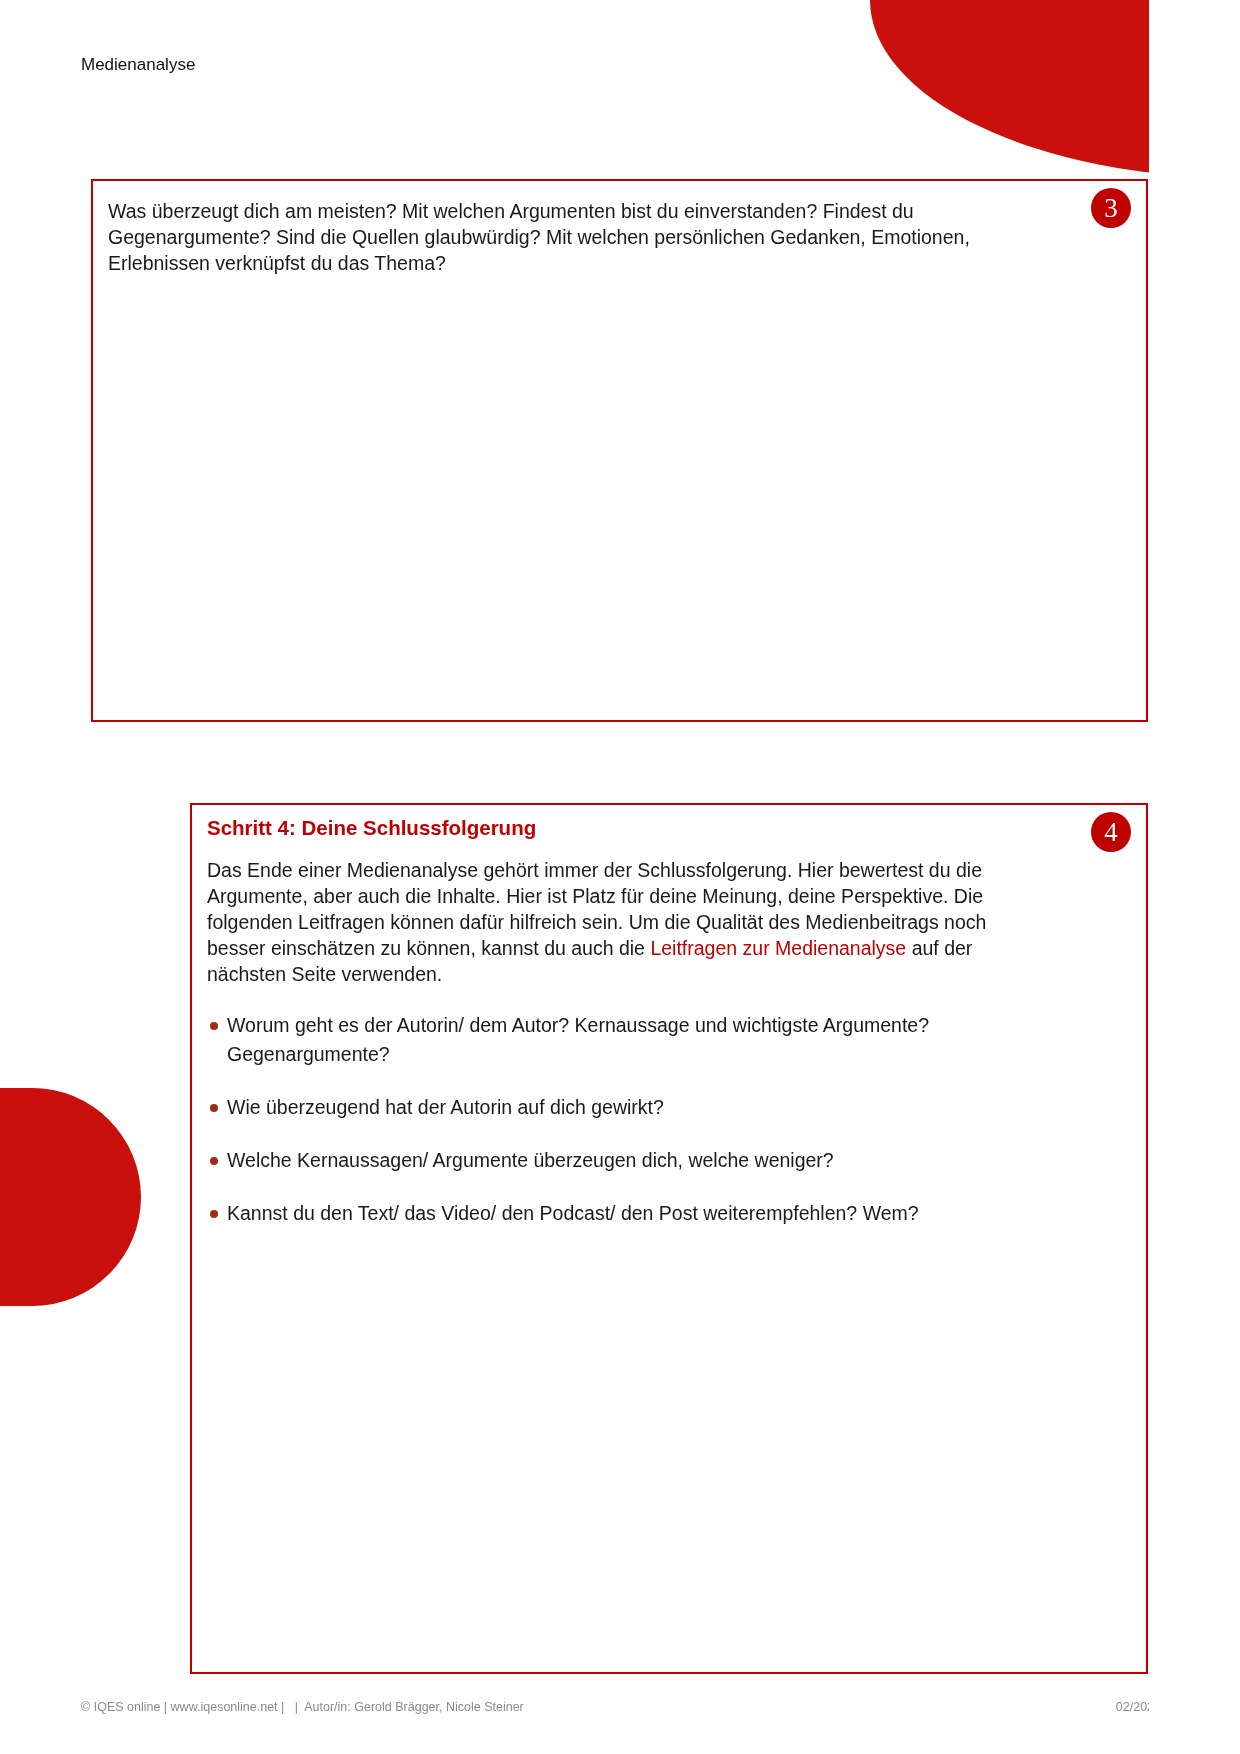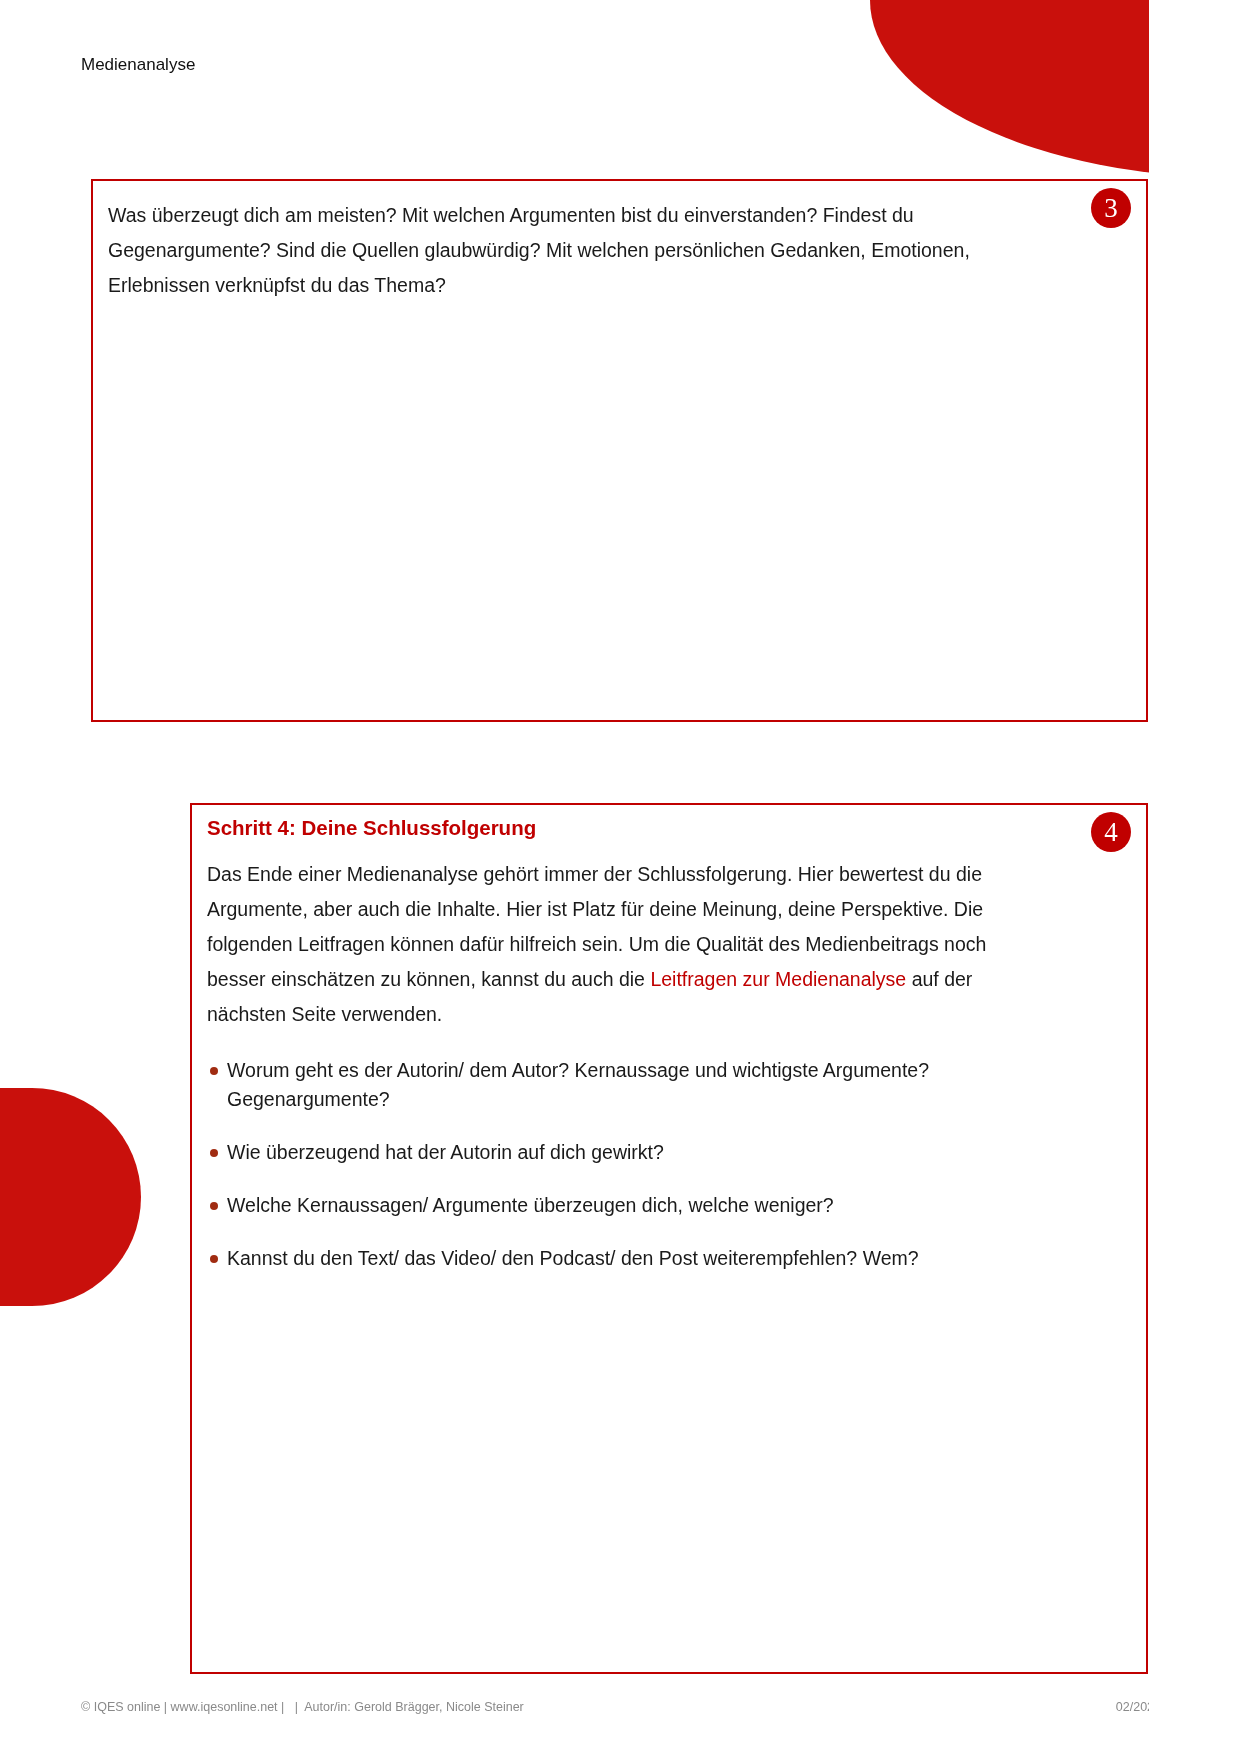--- a/index.html
+++ b/index.html
@@ -63,21 +63,21 @@
     margin: 0;
     padding: 11px 60px 0 15px;
     font-size: 20.5px;
     font-weight: bold;
     color: #c00000;
   }
   .step-body {
     margin: 17px 0 0;
     padding: 0 20px 0 15px;
     font-size: 19.5px;
-    line-height: 35px;
+    line-height: 26px;
     white-space: pre-line;
   }
   .inline-link {
     color: #c00000;
     font-weight: normal;
   }
   .bullet-list {
     margin: 20px 0 0;
     padding: 0 20px 0 15px;
     list-style: none;

